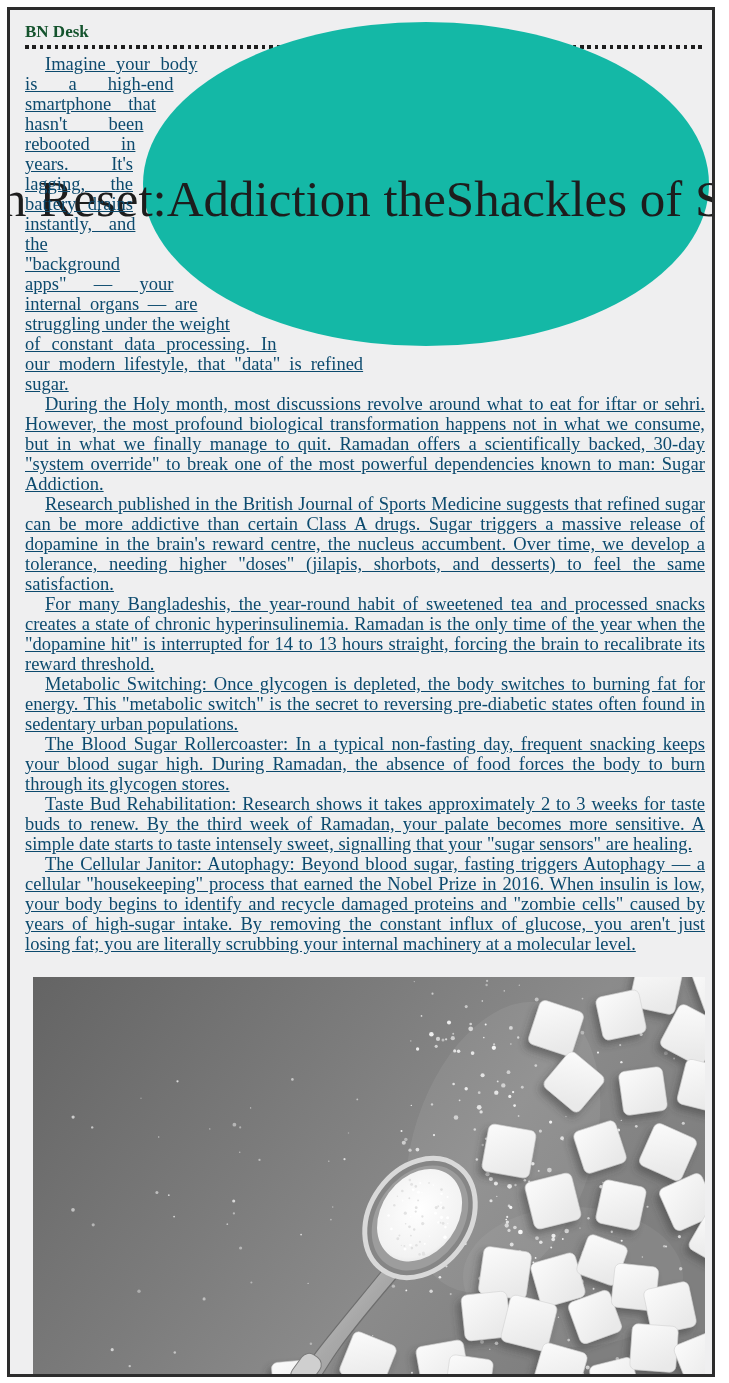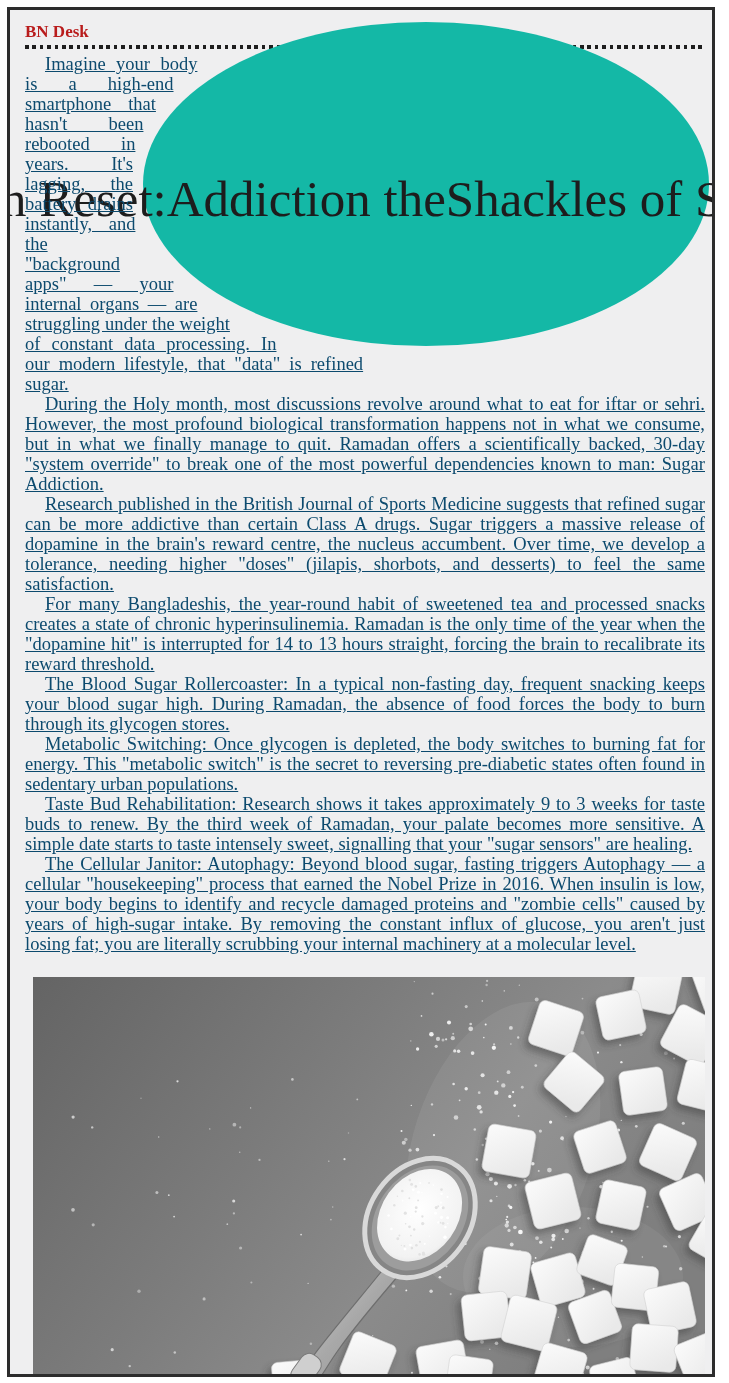--- a/index.html
+++ b/index.html
@@ -11,21 +11,21 @@
 
   
   .headline-float{float:right;width:566px;height:324px;margin:0 -4px 12px 10px;
                   shape-outside:ellipse(50% 50% at 50% 50%) border-box;shape-margin:12px;}
   .headline-ellipse{width:100%;height:100%;border-radius:50%;background:#14b8a6;
                     display:flex;flex-direction:row;align-items:center;justify-content:center;
                     padding-top:30px;box-sizing:border-box;}
   .headline-line{font-size:51px;line-height:57px;color:#1d1d1d;text-align:center;
                  font-weight:400;white-space:nowrap;}
 
-  .byline{font-size:17px;font-weight:bold;color:#b91c1c;line-height:20px;}
+  .byline{font-size:17px;font-weight:bold;color:#14532d;line-height:20px;}
   .dotted-rule{height:4px;margin-top:3px;
                background:repeating-linear-gradient(90deg,#1e1e1e 0 3.6px,transparent 3.6px 7.4px);}
 
   .article{margin-top:5px;color:#0c4a6e;font-size:18.5px;line-height:20px;text-align:justify;text-decoration:underline;}
   .article p{margin:0;text-indent:20px;}
 
   .photo{position:absolute;left:23px;top:967px;width:672px;height:398px;overflow:hidden;}
   .photo svg{display:block;}
 </style>
 </head>
@@ -45,23 +45,23 @@
       </div>
 
       <div class="byline">BN Desk</div>
       <div class="dotted-rule"></div>
 
       <div class="article">
         <p>Imagine your body is a high-end smartphone that hasn't been rebooted in years. It's lagging, the battery drains instantly, and the "background apps" — your internal organs — are struggling under the weight of constant data processing. In our modern lifestyle, that "data" is refined sugar.</p>
         <p>During the Holy month, most discussions revolve around what to eat for iftar or sehri. However, the most profound biological transformation happens not in what we consume, but in what we finally manage to quit. Ramadan offers a scientifically backed, 30-day "system override" to break one of the most powerful dependencies known to man: Sugar Addiction.</p>
         <p>Research published in the British Journal of Sports Medicine suggests that refined sugar can be more addictive than certain Class A drugs. Sugar triggers a massive release of dopamine in the brain's reward centre, the nucleus accumbent. Over time, we develop a tolerance, needing higher "doses" (jilapis, shorbots, and desserts) to feel the same satisfaction.</p>
         <p>For many Bangladeshis, the year-round habit of sweetened tea and processed snacks creates a state of chronic hyperinsulinemia. Ramadan is the only time of the year when the "dopamine hit" is interrupted for 14 to 13 hours straight, forcing the brain to recalibrate its reward threshold.</p>
+        <p>Metabolic Switching: Once glycogen is depleted, the body switches to burning fat for energy. This "metabolic switch" is the secret to reversing pre-diabetic states often found in sedentary urban populations.</p>
         <p>The Blood Sugar Rollercoaster: In a typical non-fasting day, frequent snacking keeps your blood sugar high. During Ramadan, the absence of food forces the body to burn through its glycogen stores.</p>
-        <p>Metabolic Switching: Once glycogen is depleted, the body switches to burning fat for energy. This "metabolic switch" is the secret to reversing pre-diabetic states often found in sedentary urban populations.</p>
-        <p>Taste Bud Rehabilitation: Research shows it takes approximately 9 to 3 weeks for taste buds to renew. By the third week of Ramadan, your palate becomes more sensitive. A simple date starts to taste intensely sweet, signalling that your "sugar sensors" are healing.</p>
+        <p>Taste Bud Rehabilitation: Research shows it takes approximately 2 to 3 weeks for taste buds to renew. By the third week of Ramadan, your palate becomes more sensitive. A simple date starts to taste intensely sweet, signalling that your "sugar sensors" are healing.</p>
         <p>The Cellular Janitor: Autophagy: Beyond blood sugar, fasting triggers Autophagy — a cellular "housekeeping" process that earned the Nobel Prize in 2016. When insulin is low, your body begins to identify and recycle damaged proteins and "zombie cells" caused by years of high-sugar intake. By removing the constant influx of glucose, you aren't just losing fat; you are literally scrubbing your internal machinery at a molecular level.</p>
       </div>
     </div>
 
     <div class="photo" role="img" aria-label="Grayscale photo of white sugar cubes scattered on a dark surface with a spoon full of granulated sugar">
       <svg width="672" height="398" viewBox="0 0 672 398" xmlns="http://www.w3.org/2000/svg">
         <defs>
           <linearGradient id="bg" x1="0" y1="0" x2="1" y2="0.45">
             <stop offset="0" stop-color="#646464"></stop>
             <stop offset="0.45" stop-color="#7c7c7c"></stop>

